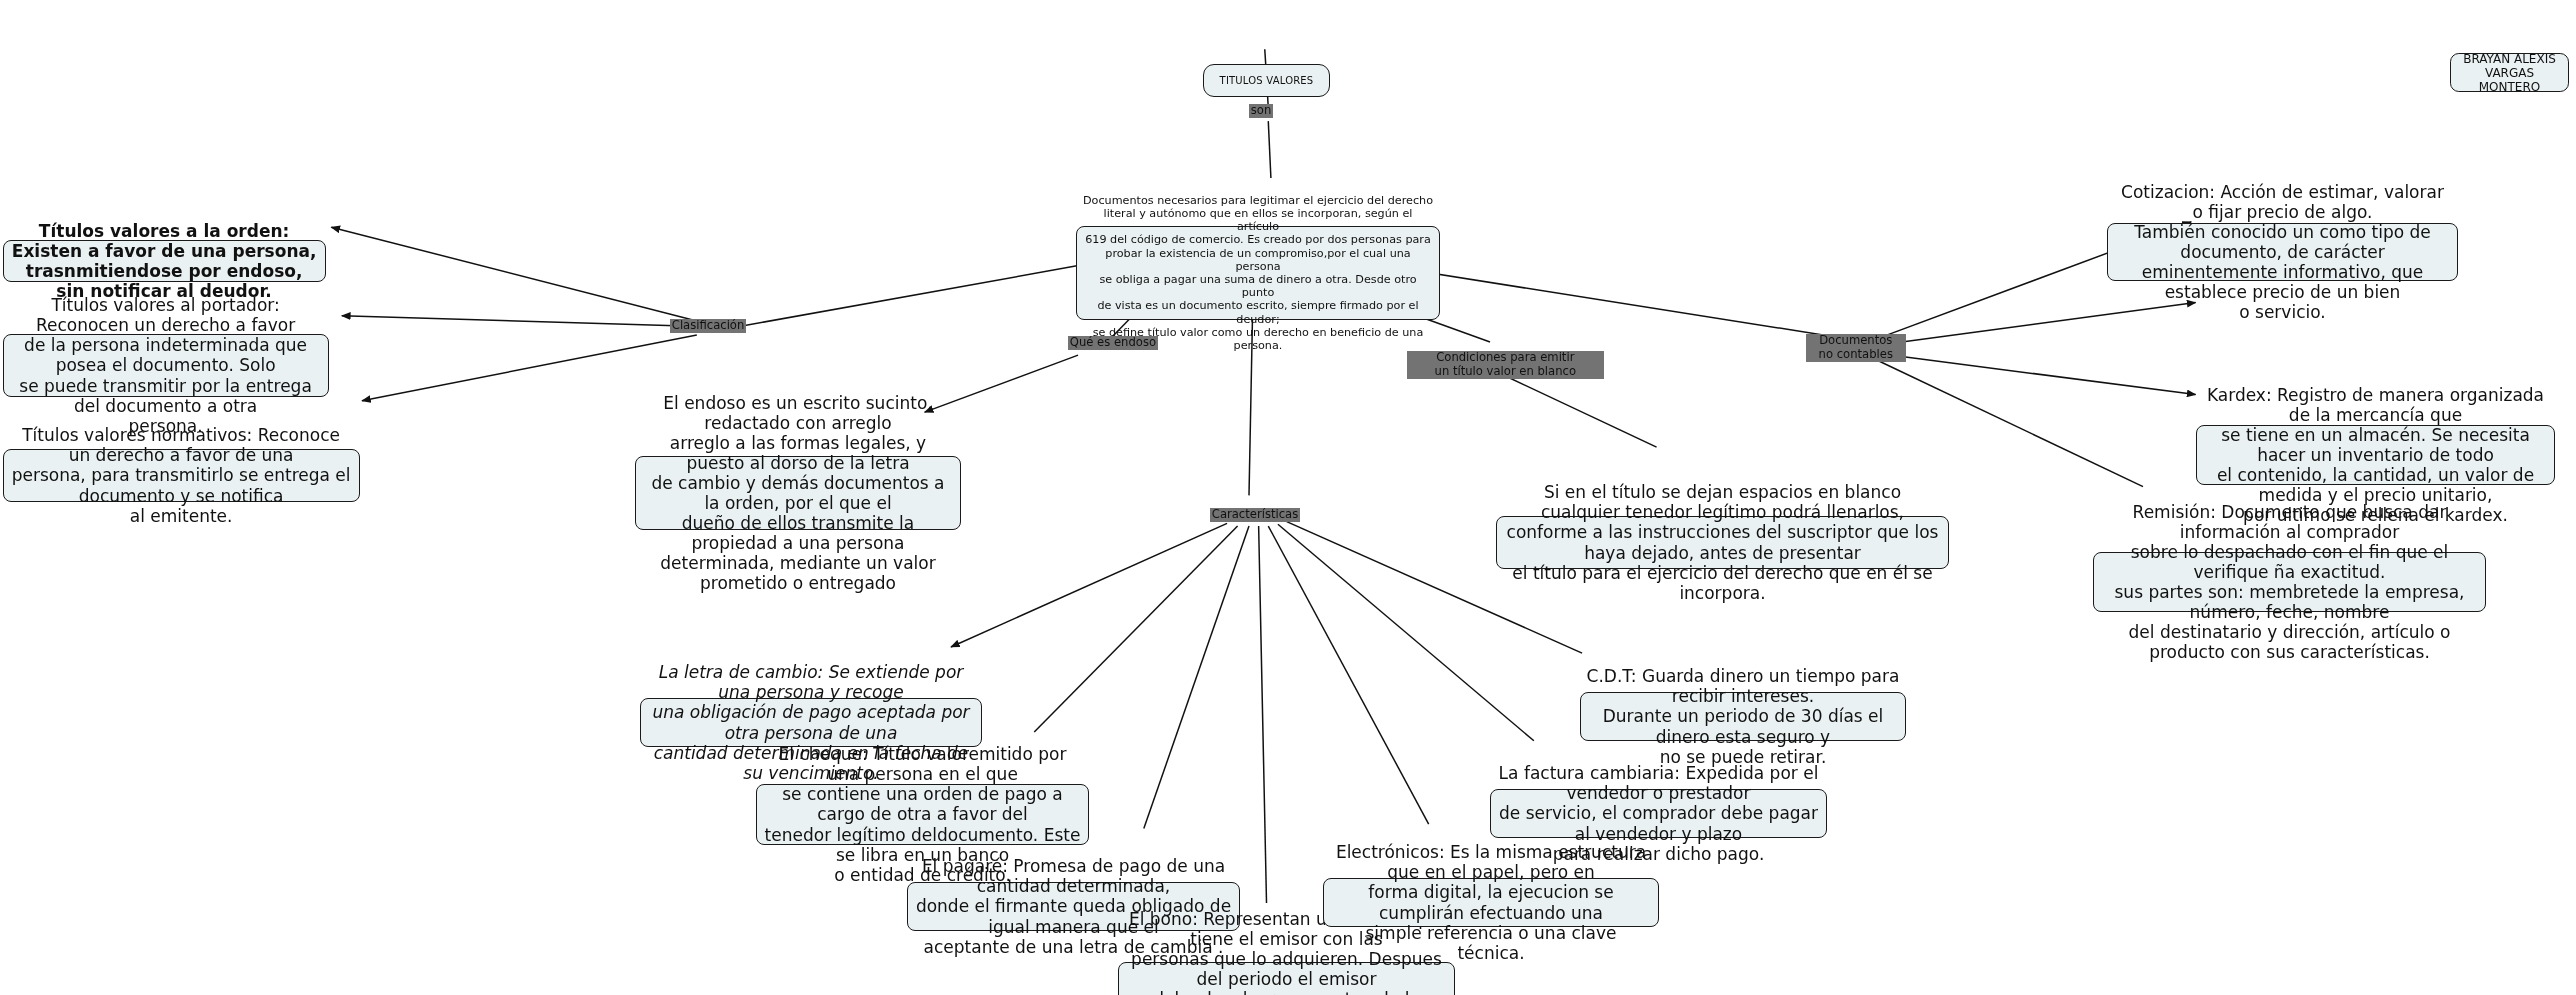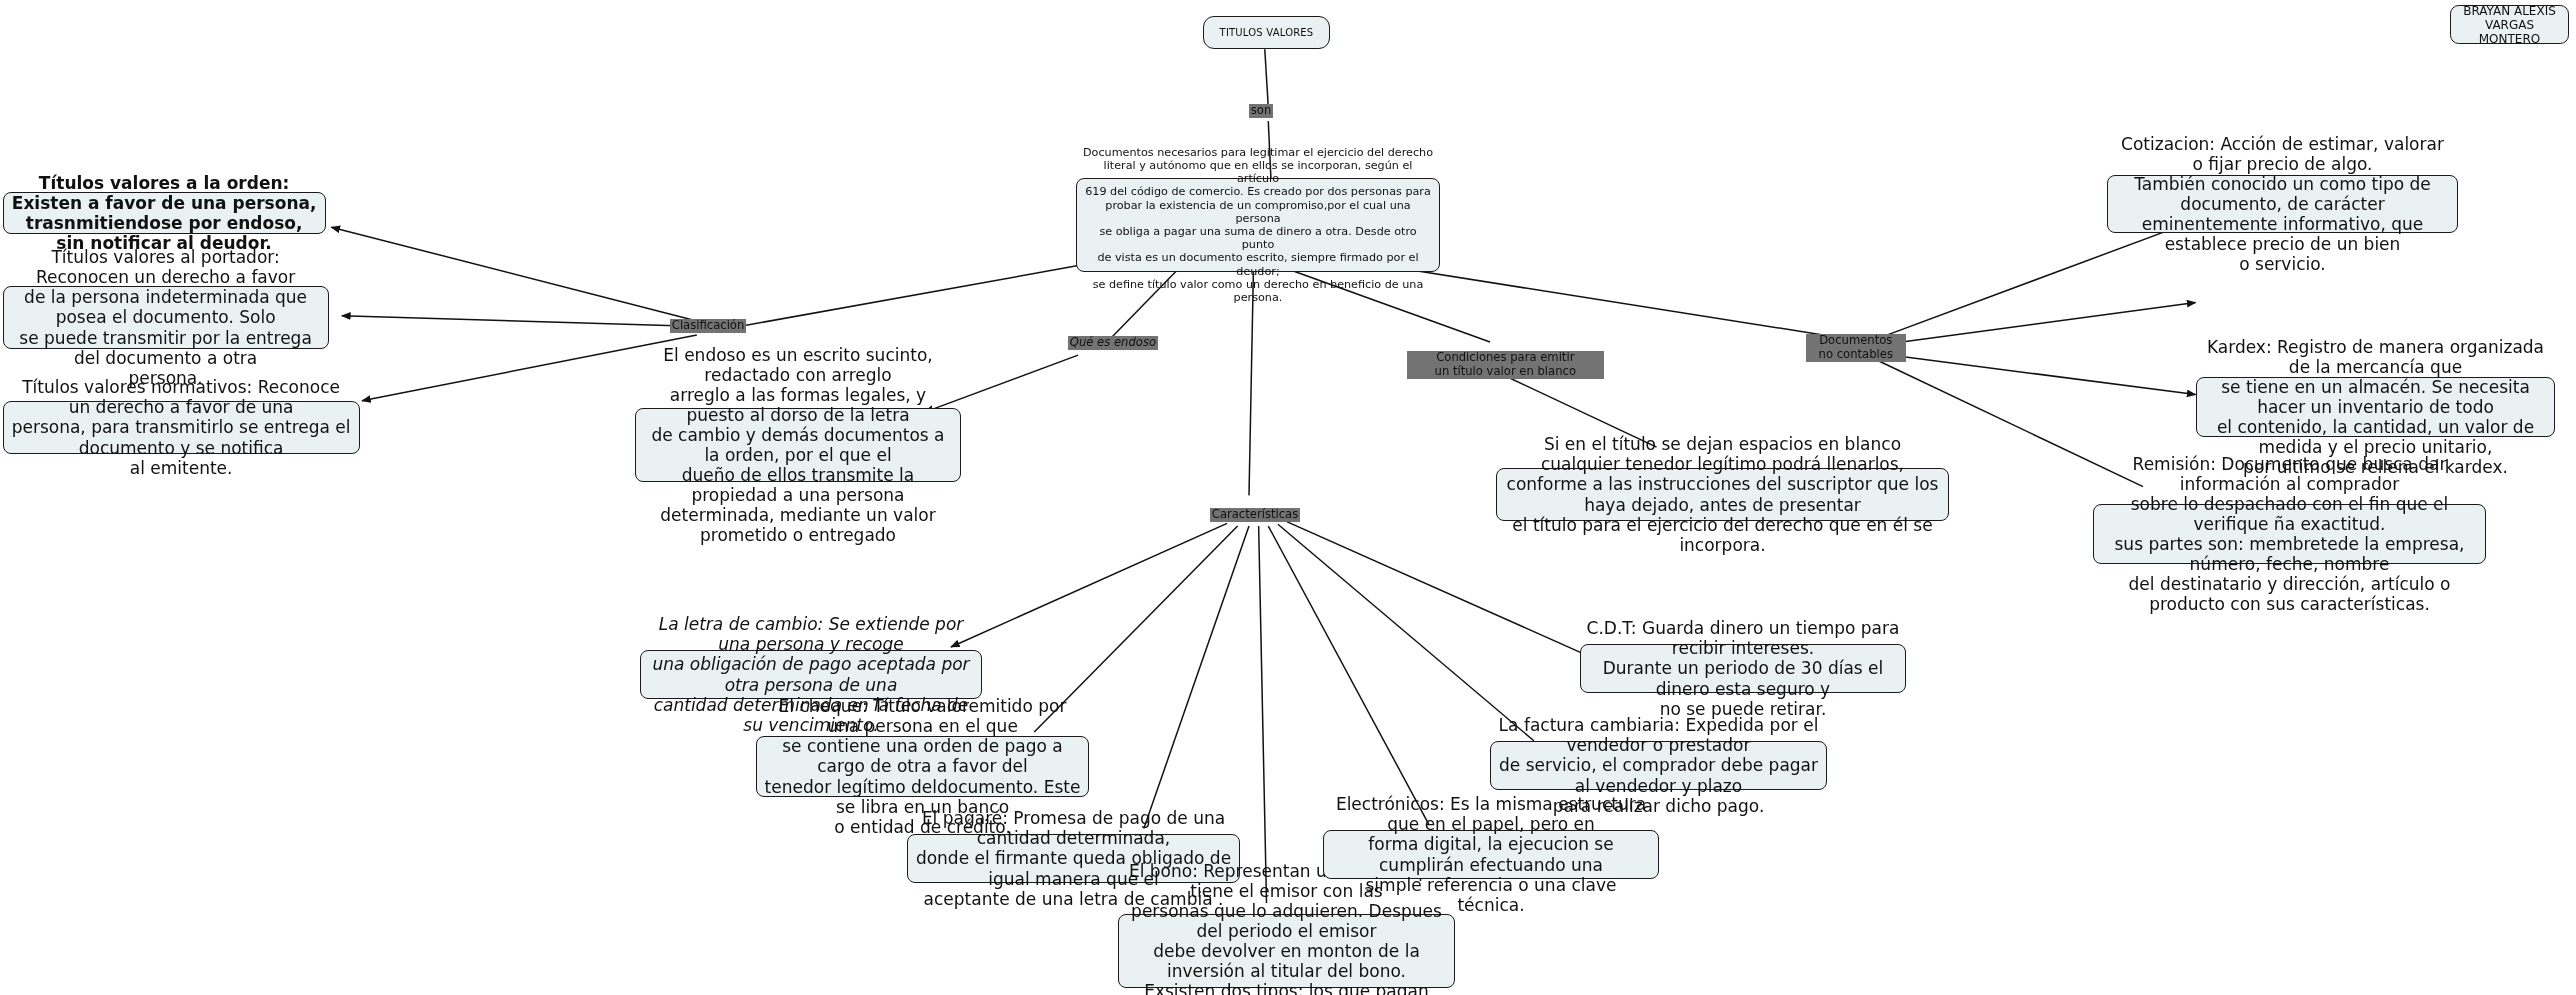--- a/index.html
+++ b/index.html
@@ -33,20 +33,21 @@
     border-radius: 8px;
     color: #111111;
     text-align: center;
     line-height: 1.18;
     padding: 3.5px 5.3px;
     white-space: pre-line;
     display: flex;
     align-items: center;
     justify-content: center;
     z-index: 2;
+    margin-top: 48px;
   }
   .node.root {
     font-size: 10px;
     border-radius: 11px;
     letter-spacing: 0.2px;
   }
   .node.author {
     font-size: 12px;
     border-radius: 8.8px;
   }
@@ -194,21 +195,21 @@
 para realizar dicho pago.</div>
 
   <div class="node small" style="left:1580px; top:644px; width:326px; height:49px;">C.D.T: Guarda dinero un tiempo para recibir intereses.
 Durante un periodo de 30 días el dinero esta seguro y
 no se puede retirar.</div>
 
   <div class="edge-label" style="left:1249px; top:104px;">son</div>
 
   <div class="edge-label" style="left:670px; top:319px;">Clasificación</div>
 
-  <div class="edge-label" style="left:1068px; top:336px;font-style:italic;">Qué es endoso</div>
+  <div class="edge-label" style="left:1068px; top:336px;">Qué es endoso</div>
 
   <div class="edge-label" style="left:1407px; top:351px; width:193px;">Condiciones para emitir
 un título valor en blanco</div>
 
   <div class="edge-label" style="left:1806px; top:334px; width:96px;">Documentos
 no contables</div>
 
   <div class="edge-label" style="left:1210px; top:508px;">Características</div>
 
 </div>

